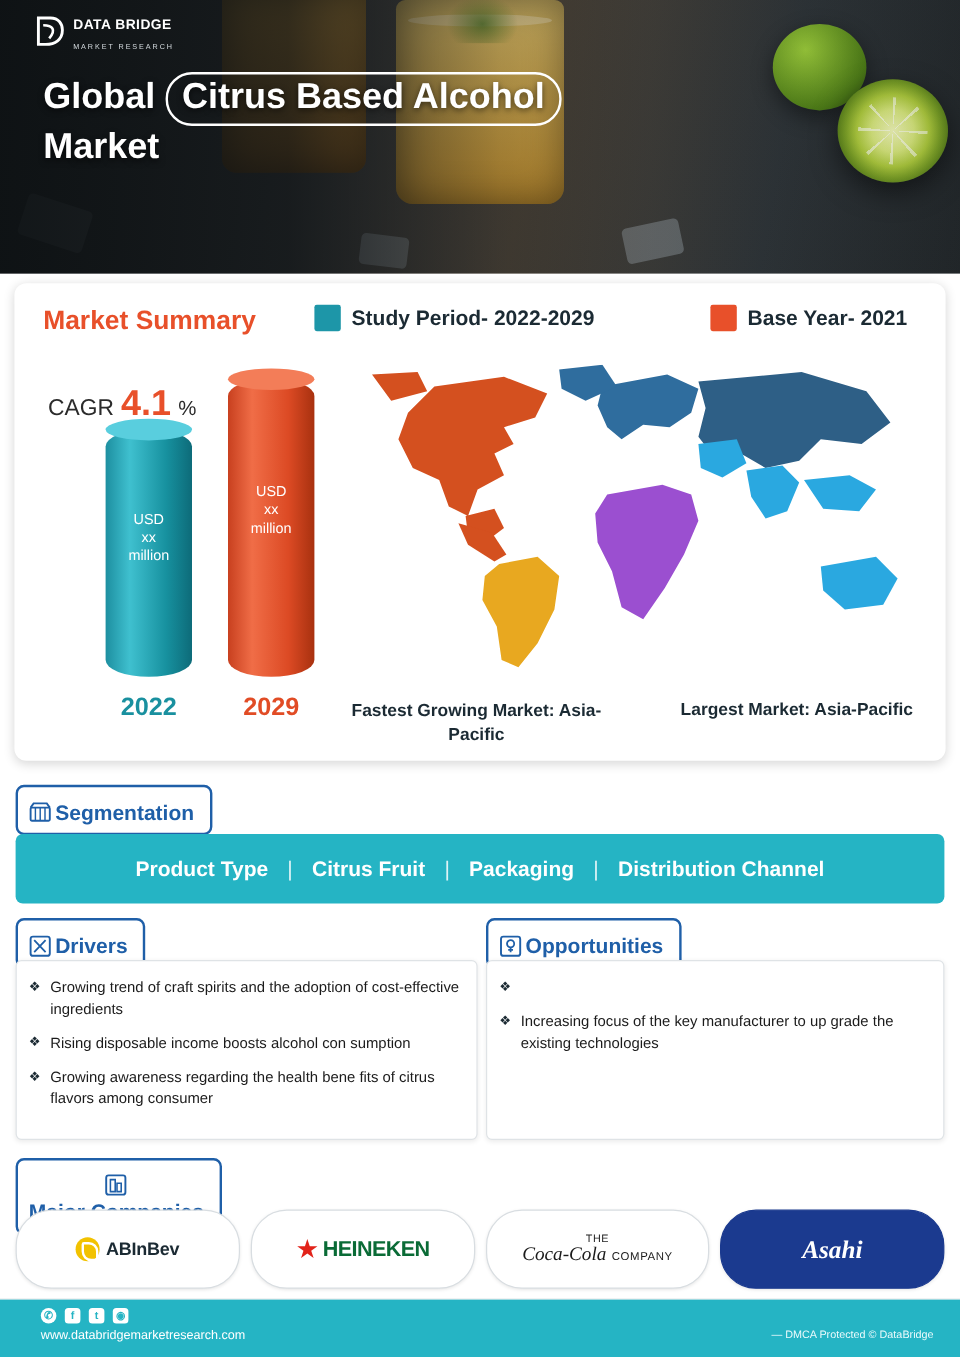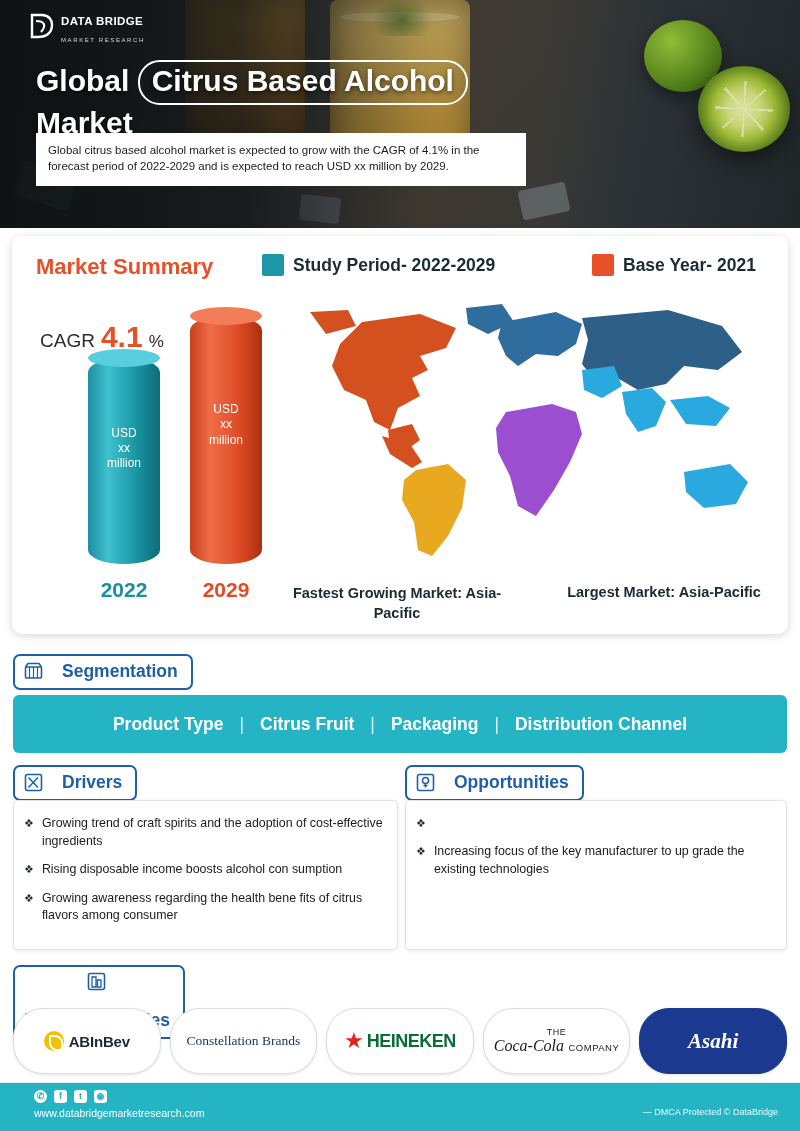--- a/index.html
+++ b/index.html
@@ -153,23 +153,23 @@
   #bar2029 .bar-year { color: #e14c25; }
 
   .map { position: absolute; left: 258px; top: 68px; width: 506px; height: 262px; }
   .map svg { display: block; }
   .map-cap { position: absolute; font-size: 14.5px; font-weight: bold; color: #1b2a33; text-align: center; }
   .map-cap.fast { left: 260px; top: 348px; width: 250px; line-height: 1.35; }
   .map-cap.large { left: 520px; top: 348px; width: 264px; }
 
   
   .chip {
-    position: absolute; display: flex; align-items: center; gap: 19px;
+    position: absolute; display: flex; align-items: center; gap: 3px;
     border: 2px solid #1f5fa8; border-radius: 7px; background: #ffffff;
-    padding: 5px 13px 6px 9px;
+    padding: 11px 13px 6px 9px;
   }
   .chip .ctxt { font-size: 17.5px; font-weight: bold; color: #1f5fa8; }
   .chip .cicon { width: 19px; height: 19px; display: block; }
 
   #chip-segmentation { left: 13px; top: 654px; }
   #chip-drivers { left: 13px; top: 765px; }
   #chip-opportunities { left: 405px; top: 765px; }
   #chip-companies { left: 13px; top: 965px; flex-direction: column; }
 
   .seg-bar {
@@ -260,21 +260,20 @@
       <span class="l2">MARKET RESEARCH</span>
     </span>
   </div>
 
   <div class="hero-title">
     <span>Global</span>
     <span class="hl">Citrus Based Alcohol</span>
     <span>Market</span>
   </div>
 
-  <div class="hero-desc">Global citrus based alcohol market is expected to grow with the CAGR of 4.1% in the forecast period of 2022-2029 and is expected to reach USD xx million by 2029.</div>
 </div>
 
 <div class="summary">
   <div class="sum-title">Market Summary</div>
 
   <div class="legend one">
     <span class="sw" style="background:#1d96a8"></span>
     <span class="lb">Study Period- 2022-2029</span>
   </div>
   <div class="legend two">
@@ -417,23 +416,20 @@
     </svg>
   </span>
   <span class="ctxt">Major Companies</span>
 </div>
 
 <div class="companies">
   <div class="co co-abinbev">
     <span class="mk"></span>
     <span class="nm">ABInBev</span>
   </div>
-  <div class="co co-constellation">
-    <span class="nm">Constellation Brands</span>
-  </div>
   <div class="co co-heineken">
     <span class="star">★</span>
     <span class="nm">HEINEKEN</span>
   </div>
   <div class="co co-coke">
     <span style="text-align:center">
       <span class="nm0">THE</span>
       <span class="nm1">Coca-Cola</span>
       <span class="nm2">COMPANY</span>
     </span>

